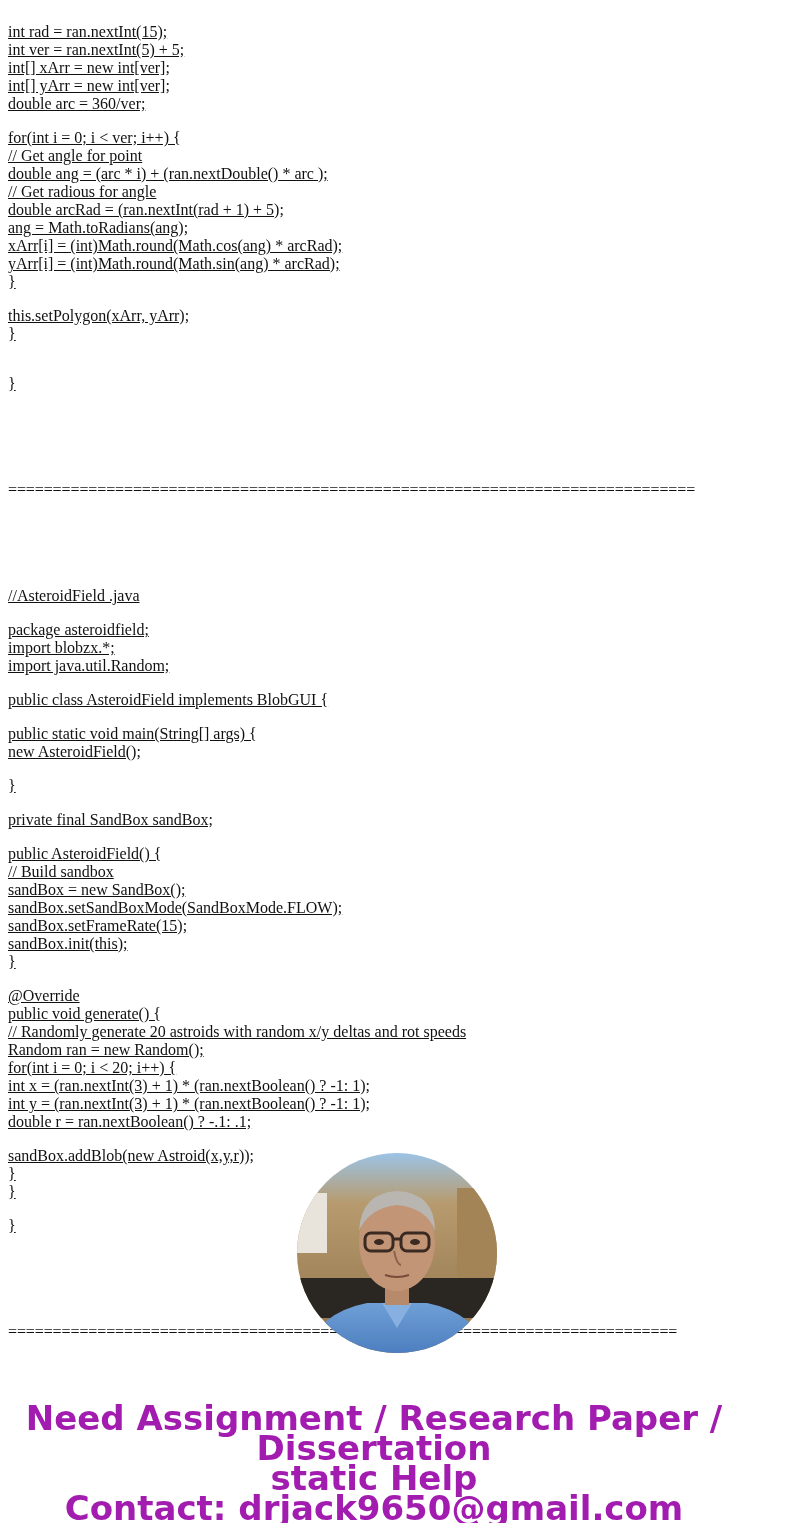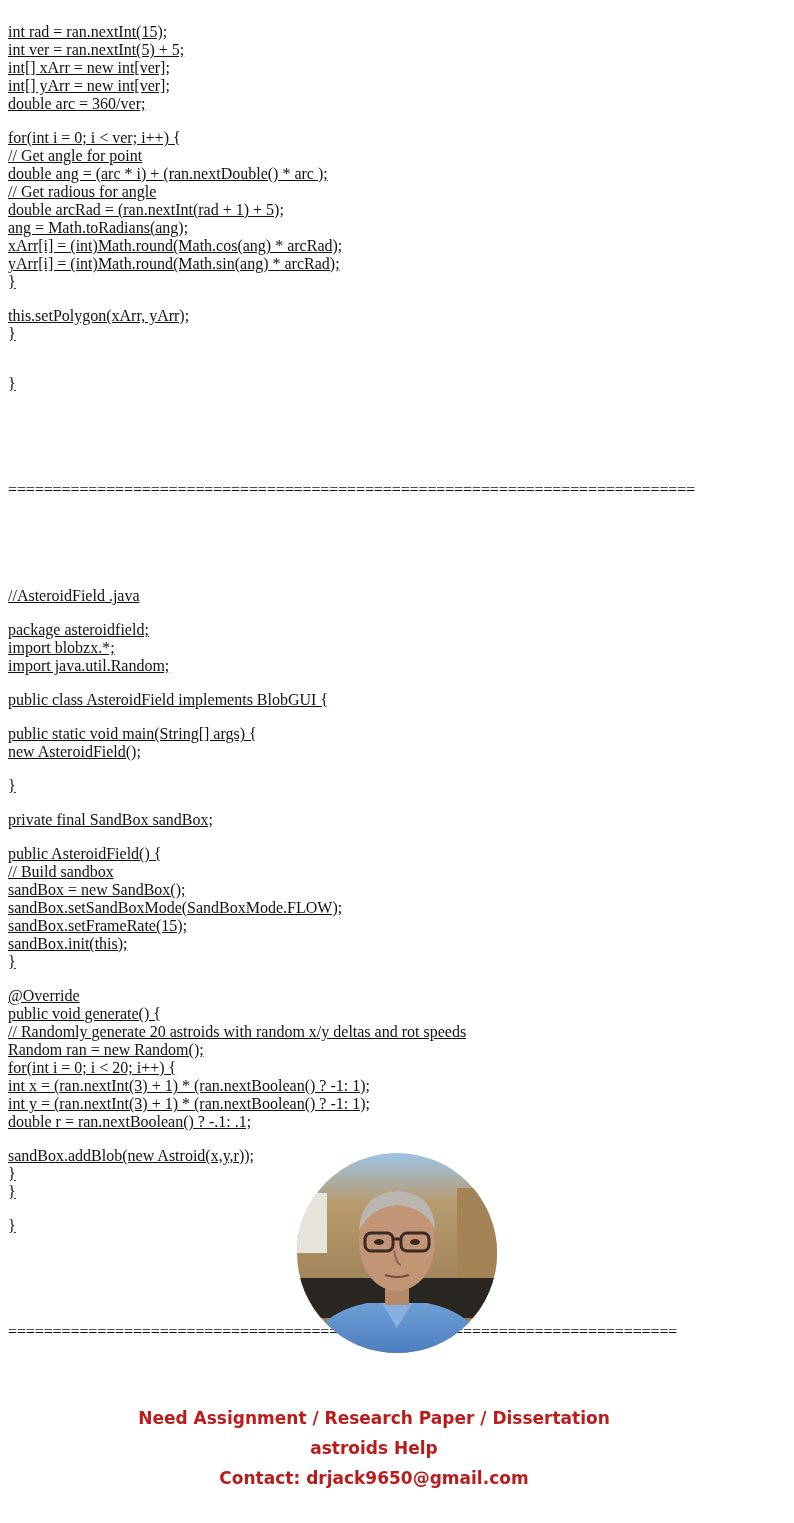--- a/index.html
+++ b/index.html
@@ -48,23 +48,23 @@
       overflow: hidden;
     }
     .promo {
       position: absolute;
       left: 0;
       top: 1403px;
       width: 748px;
       text-align: center;
       font-family: "DejaVu Sans", sans-serif;
       font-weight: bold;
-      font-size: 17px;
+      font-size: 34px;
       line-height: 30px;
-      color: #b91c1c;
+      color: #a21caf;
     }
     .promo span { display: block; }
   </style>
 </head>
 <body>
 
 <div class="code">
   <div id="block1"><span class="line">int rad = ran.nextInt(15);</span><span class="line">int ver = ran.nextInt(5) + 5;</span><span class="line">int[] xArr = new int[ver];</span><span class="line">int[] yArr = new int[ver];</span><span class="line">double arc = 360/ver;</span><span class="gap"></span><span class="line">for(int i = 0; i &lt; ver; i++) {</span><span class="line">// Get angle for point</span><span class="line">double ang = (arc * i) + (ran.nextDouble() * arc );</span><span class="line">// Get radious for angle</span><span class="line">double arcRad = (ran.nextInt(rad + 1) + 5);</span><span class="line">ang = Math.toRadians(ang);</span><span class="line">xArr[i] = (int)Math.round(Math.cos(ang) * arcRad);</span><span class="line">yArr[i] = (int)Math.round(Math.sin(ang) * arcRad);</span><span class="line">}</span><span class="gap"></span><span class="line">this.setPolygon(xArr, yArr);</span><span class="line">}</span><span class="gap"></span><span class="gap"></span><span class="line">}</span></div>
   <span class="gap"></span>
   <span class="sep">=============================================================================</span>
@@ -101,15 +101,15 @@
     <line x1="96" y1="86" x2="104" y2="86" stroke="#3a2a22" stroke-width="3"></line>
     <ellipse cx="82" cy="89" rx="5" ry="3" fill="#3a2a22"></ellipse>
     <ellipse cx="118" cy="89" rx="5" ry="3" fill="#3a2a22"></ellipse>
     <path d="M97 98 Q100 112 104 112" fill="none" stroke="#8e6248" stroke-width="2"></path>
     <path d="M88 122 Q100 126 112 122" fill="none" stroke="#7a4a3a" stroke-width="2"></path>
   </svg>
 </div>
 
 <div class="promo">
   <span>Need Assignment / Research Paper / Dissertation</span>
-  <span>astroids Help</span>
+  <span>static Help</span>
   <span>Contact: drjack9650@gmail.com</span>
 </div>
 
 </body></html>

